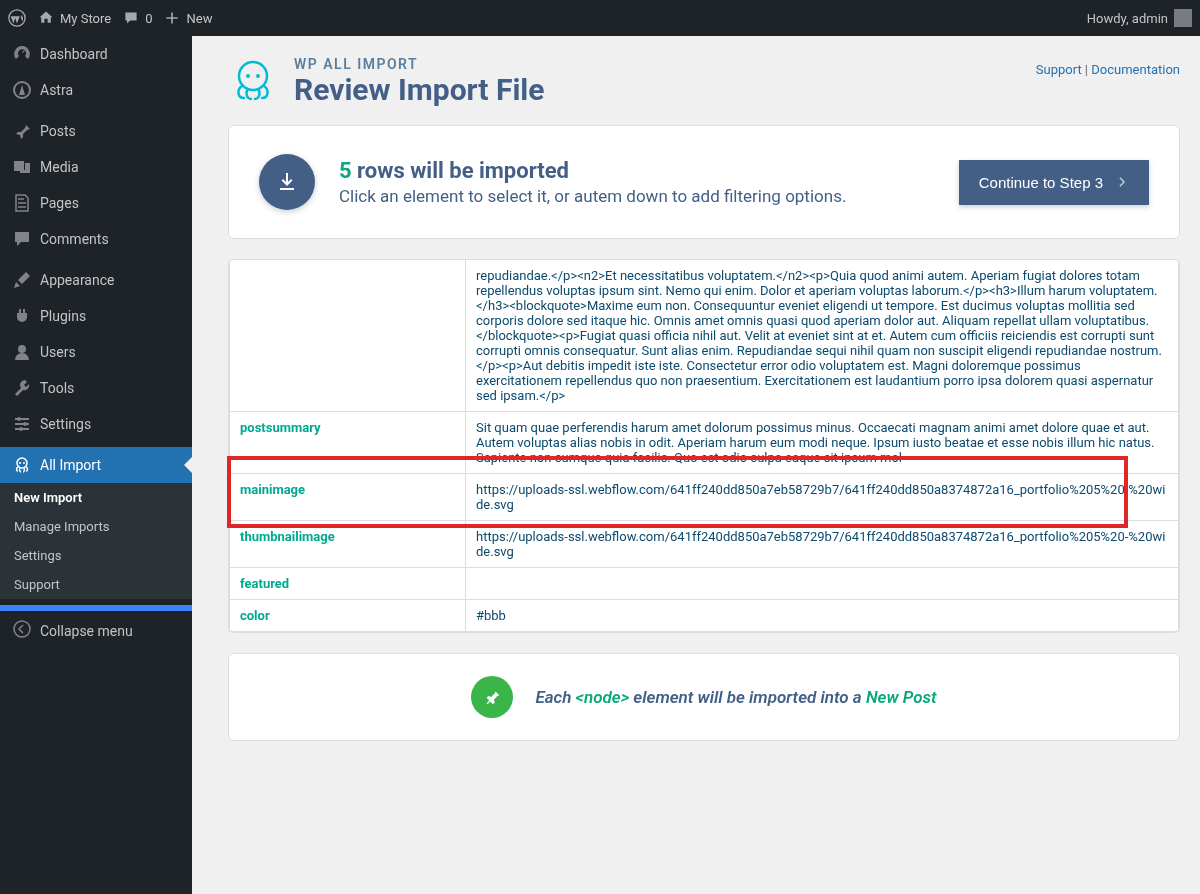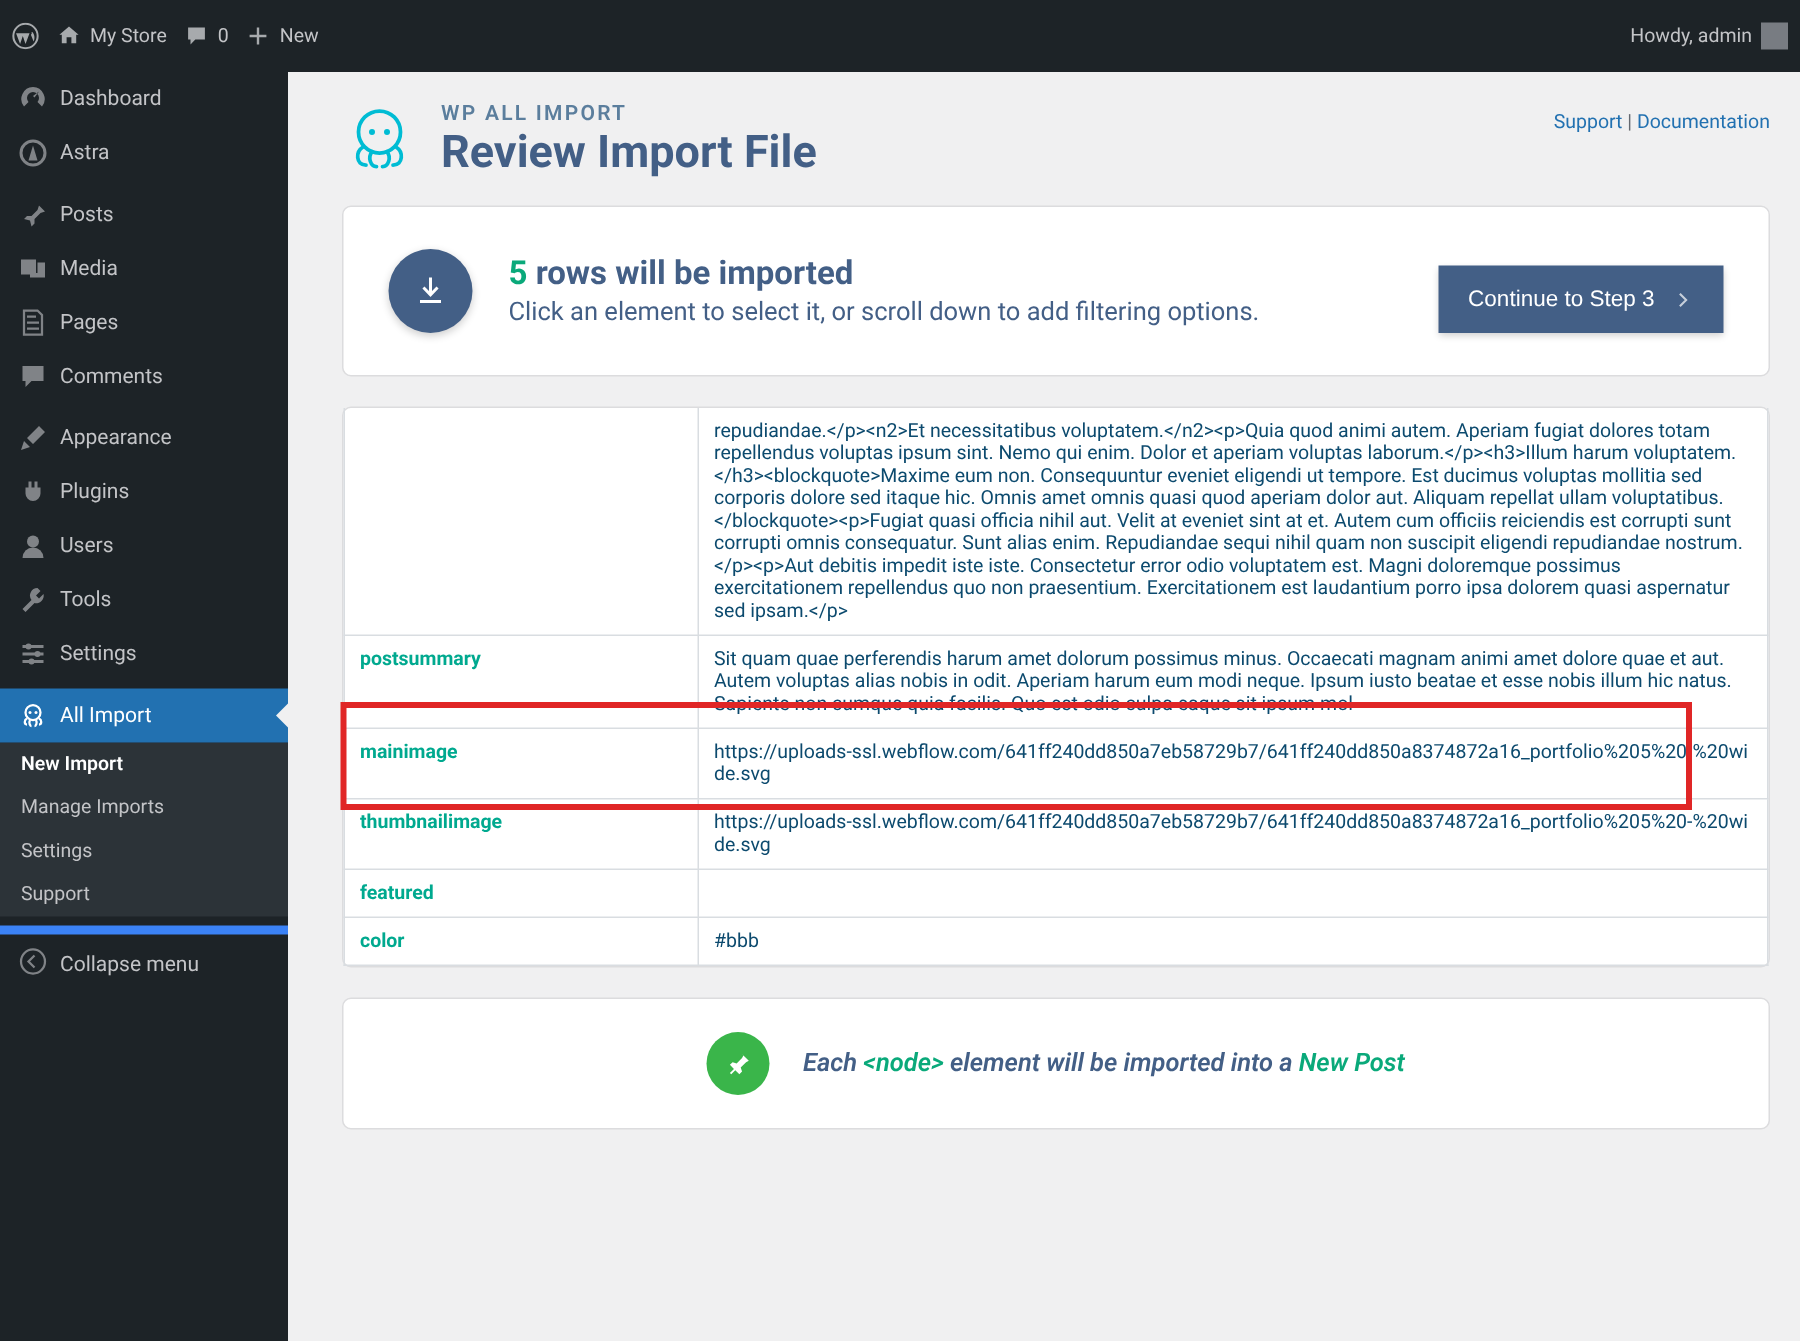--- a/index.html
+++ b/index.html
@@ -1,18 +1,18 @@
 <!DOCTYPE html>
 <html><head>
 <meta charset="utf-8">
 <style>
 * { margin: 0; padding: 0; box-sizing: border-box; }
 body { font-family: -apple-system, BlinkMacSystemFont, "Segoe UI", Roboto, sans-serif; background: #f0f0f1; overflow: hidden; }
 
-.topbar { height: 48px; background: #1d2327; color: #c3c4c7; display: flex; align-items: center; padding: 0 8px; font-size: 13px; justify-content: space-between; }
+.topbar { height: 36px; background: #1d2327; color: #c3c4c7; display: flex; align-items: center; padding: 0 8px; font-size: 13px; justify-content: space-between; }
 .topbar-left { display: flex; align-items: center; gap: 12px; }
 .topbar-item { display: flex; align-items: center; gap: 6px; cursor: pointer; }
 .topbar-right { display: flex; align-items: center; gap: 6px; }
 .avatar-box { width: 18px; height: 18px; background: #787c82; display: inline-block; }
 
 .layout { display: flex; height: calc(100vh - 32px); }
 .sidebar { width: 192px; background: #1d2327; color: #c3c4c7; font-size: 14px; overflow-y: auto; flex-shrink: 0; }
 .sidebar-item { display: flex; align-items: center; gap: 8px; padding: 8px 12px; cursor: pointer; }
 .sidebar-item.active { background: #2271b1; color: #fff; position: relative; }
 .sidebar-item.active::after { content: ''; position: absolute; right: 0; top: 50%; transform: translateY(-50%); border: 8px solid transparent; border-right-color: #f0f0f1; }
@@ -27,21 +27,21 @@
 .content { flex: 1; overflow-y: auto; padding: 20px 20px 40px 36px; }
 .page-header { display: flex; align-items: flex-start; justify-content: space-between; margin-bottom: 18px; }
 .page-title-wrap { display: flex; gap: 16px; align-items: flex-start; }
 .logo-oct { width: 50px; height: 50px; }
 .page-titles h3 { color: #5b7e9d; font-size: 14px; font-weight: 600; letter-spacing: 1.5px; margin-bottom: 0; }
 .page-titles h1 { color: #435f86; font-size: 30px; font-weight: 700; }
 .header-links { font-size: 13px; color: #646970; padding-top: 6px; }
 .header-links a { color: #2271b1; text-decoration: none; }
 
 .panel { background: #fff; border: 1px solid #dcdcde; border-radius: 6px; margin-bottom: 20px; }
-.import-summary { padding: 28px 30px; display: flex; align-items: flex-end; justify-content: space-between; }
+.import-summary { padding: 28px 30px; display: flex; align-items: center; justify-content: space-between; }
 .summary-left { display: flex; gap: 24px; align-items: center; }
 .dl-circle { width: 56px; height: 56px; background: #435f86; border-radius: 50%; display: flex; align-items: center; justify-content: center; color: #fff; box-shadow: 0 2px 6px rgba(0,0,0,.2); }
 .dl-circle svg { width: 24px; height: 24px; fill: #fff; }
 .summary-text h2 { color: #435f86; font-size: 22px; font-weight: 700; margin-bottom: 3px; }
 .summary-text h2 .count { color: #0aa97a; }
 .summary-text p { color: #435f86; font-size: 17px; }
 .btn-continue { background: #435f86; color: #fff; border: none; border-radius: 0; padding: 14px 20px; font-size: 15px; font-weight: 500; cursor: pointer; display: flex; align-items: center; gap: 12px; box-shadow: 0 2px 5px rgba(0,0,0,.2); }
 .btn-continue svg { width: 14px; height: 14px; fill: #fff; opacity: .7; }
 
 .data-panel { padding: 0; }
@@ -243,21 +243,21 @@
 
     <div class="panel import-summary">
       <div class="summary-left">
         <div class="dl-circle">
           <svg viewBox="0 0 24 24">
               <path d="M11 3h2v9l3-3 1.4 1.4L12 16l-5.4-5.6L8 9l3 3zM5 18h14v2H5z"></path>
             </svg>
         </div>
         <div class="summary-text">
           <h2><span class="count">5</span><span> rows will be imported</span></h2>
-          <p>Click an element to select it, or scroll down to add filtering options.</p>
+          <p>Click an element to select it, or autem down to add filtering options.</p>
         </div>
       </div>
       <button class="btn-continue">
         <span>Continue to Step 3</span>
         <svg viewBox="0 0 20 20">
             <path d="M7 4l6 6-6 6" fill="none" stroke="currentColor" stroke-width="2"></path>
           </svg>
       </button>
     </div>
 

